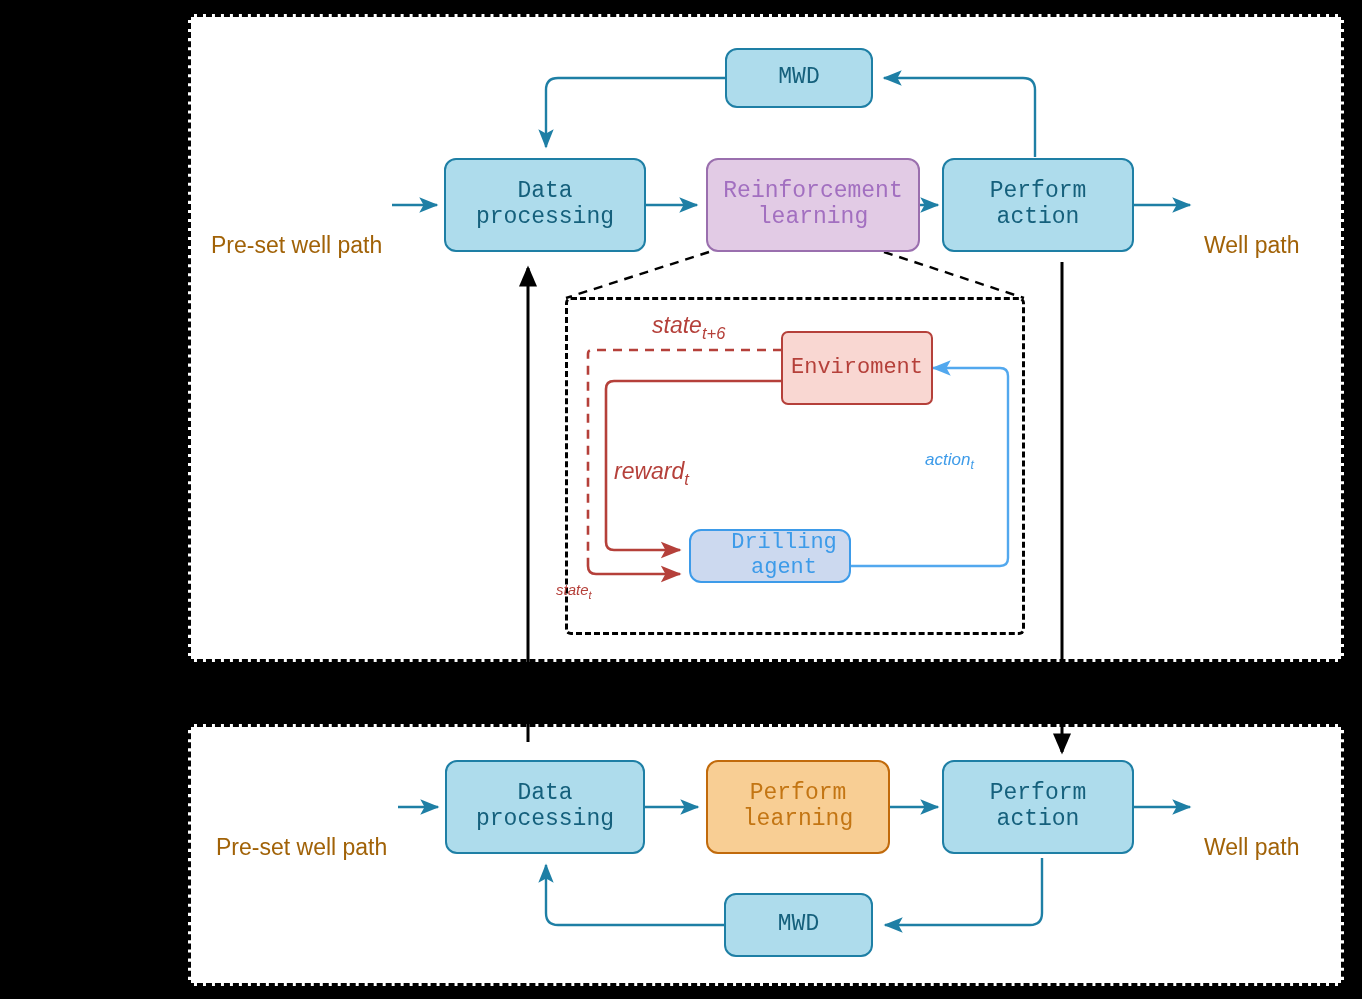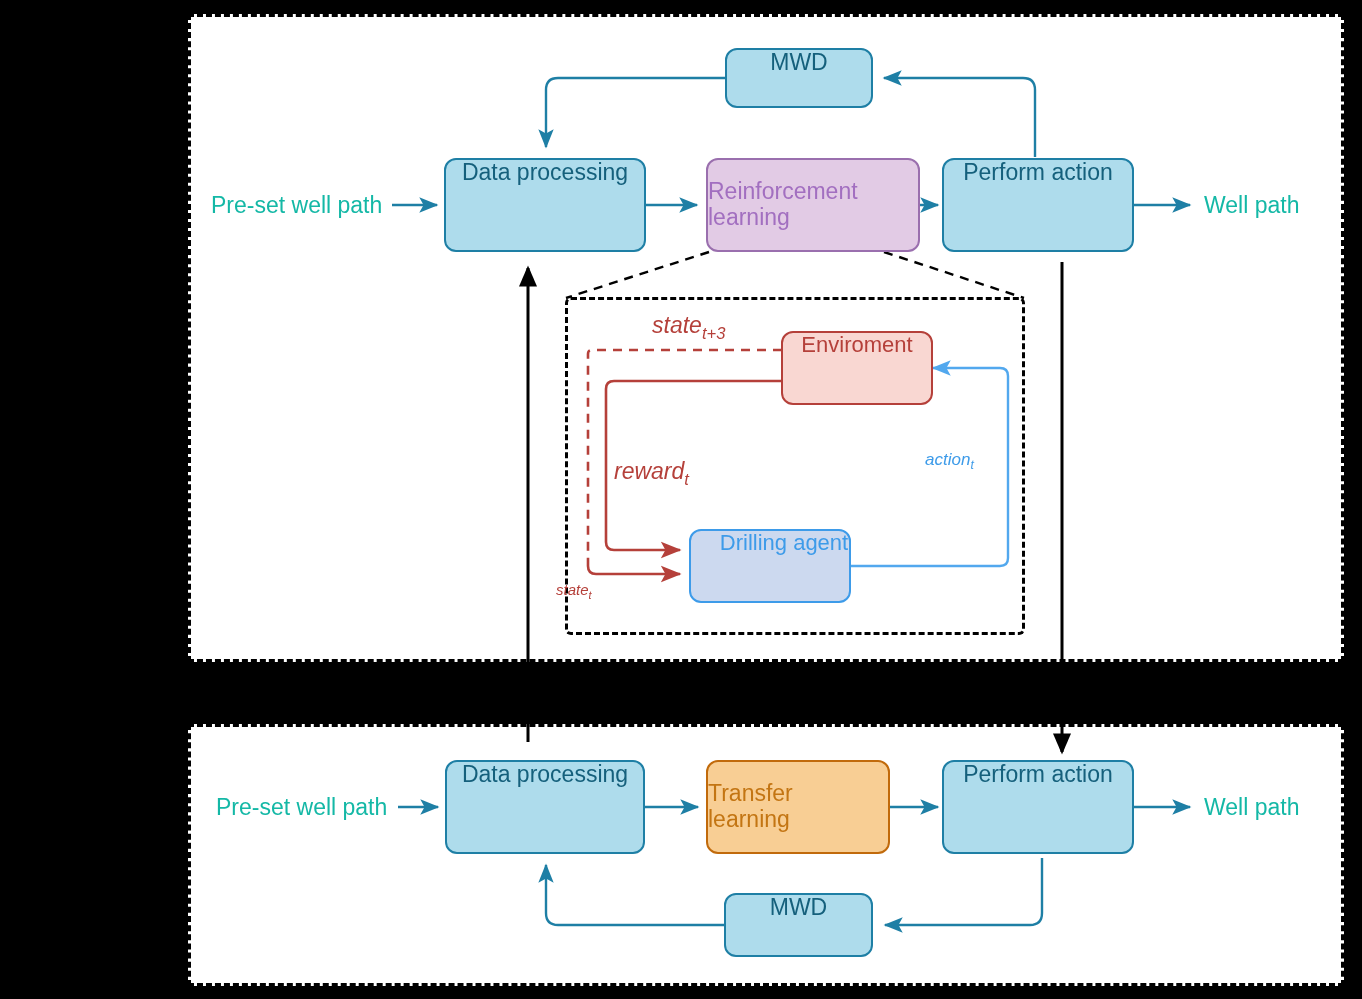--- a/index.html
+++ b/index.html
@@ -11,31 +11,31 @@
   }
   #stage{position:relative;width:1362px;height:999px;background:#000;}
   .panel{position:absolute;background:#ffffff;box-sizing:border-box;}
   .panel::after{
     content:"";position:absolute;left:0;top:0;right:0;bottom:0;
     border:3px dashed #000000;pointer-events:none;
   }
   svg.layer{position:absolute;left:0;top:0;width:1362px;height:999px;overflow:visible;}
   .node{
     position:absolute;box-sizing:border-box;
-    display:flex;align-items:flex-start;justify-content:center;
+    display:flex;align-items:center;justify-content:center;
     text-align:center;line-height:1.12;
-    border-radius:12px;border-width:2.5px;border-style:solid;
+    border-radius:12px;border-width:2.5px;border-style:solid;font-family:Liberation Mono, monospace;
   }
   .node span{display:block;}
   .n-blue{background:#AEDCEC;border-color:#1E7FA5;color:#15607C;}
   .n-purple{background:#E2CBE5;border-color:#9A6FAE;color:#A26FC0;}
   .n-orange{background:#F8CE94;border-color:#C16A0B;color:#C37513;}
   .n-red{background:#F9D7D2;border-color:#B5403A;color:#B5403A;}
   .n-lblue{background:#CCD9EF;border-color:#3D9BE9;color:#3D9BE9;}
-  .freetext{position:absolute;white-space:nowrap;color:#14b8a6;}
+  .freetext{position:absolute;white-space:nowrap;color:#a16207;margin-top:40px;}
   .mathlabel{position:absolute;white-space:nowrap;font-style:italic;}
   .mathlabel sub{font-size:0.72em;font-style:italic;}
   .m-red{color:#B5403A;}
   .m-blue{color:#3D9BE9;}
   .innerbox{
     position:absolute;box-sizing:border-box;
     border:3px dashed #000;border-radius:6px;background:transparent;
   }
 </style>
 </head>
@@ -127,30 +127,30 @@
     <span>Reinforcement</span>
     <span>learning</span>
   </div>
 
   <div class="node n-blue" style="left:942px;top:158px;width:192px;height:94px;font-size:23px;">
     <span>Perform action</span>
   </div>
 
   <div class="innerbox" style="left:565px;top:297px;width:460px;height:338px;"></div>
 
-  <div class="node n-red" style="left:781px;top:331px;width:152px;height:74px;font-size:22px;">
+  <div class="node n-red" style="left:781px;top:331px;width:152px;height:74px;font-size:22px;border-radius:7px;">
     <span>Enviroment</span>
   </div>
 
-  <div class="node n-lblue" style="left:689px;top:529px;width:162px;height:74px;font-size:22px;padding-left:28px;">
+  <div class="node n-lblue" style="left:689px;top:529px;width:162px;height:54px;font-size:22px;padding-left:28px;">
     <span>Drilling agent</span>
   </div>
 
   <div class="mathlabel m-red" style="left:652px;top:312px;font-size:23px;">
-    <span>state</span><sub>t+3</sub>
+    <span>state</span><sub>t+6</sub>
   </div>
 
   <div class="mathlabel m-red" style="left:614px;top:458px;font-size:23px;">
     <span>reward</span><sub>t</sub>
   </div>
 
   <div class="mathlabel m-red" style="left:556px;top:581px;font-size:15px;">
     <span>state</span><sub>t</sub>
   </div>
 
@@ -160,21 +160,21 @@
 
   <div class="freetext" style="left:216px;top:794px;font-size:23px;">Pre-set well path</div>
 
   <div class="freetext" style="left:1204px;top:794px;font-size:23px;">Well path</div>
 
   <div class="node n-blue" style="left:445px;top:760px;width:200px;height:94px;font-size:23px;">
     <span>Data processing</span>
   </div>
 
   <div class="node n-orange" style="left:706px;top:760px;width:184px;height:94px;font-size:23px;flex-direction:column;">
-    <span>Transfer</span>
+    <span>Perform</span>
     <span>learning</span>
   </div>
 
   <div class="node n-blue" style="left:942px;top:760px;width:192px;height:94px;font-size:23px;">
     <span>Perform action</span>
   </div>
 
   <div class="node n-blue" style="left:724px;top:893px;width:149px;height:64px;font-size:23px;">
     <span>MWD</span>
   </div>

